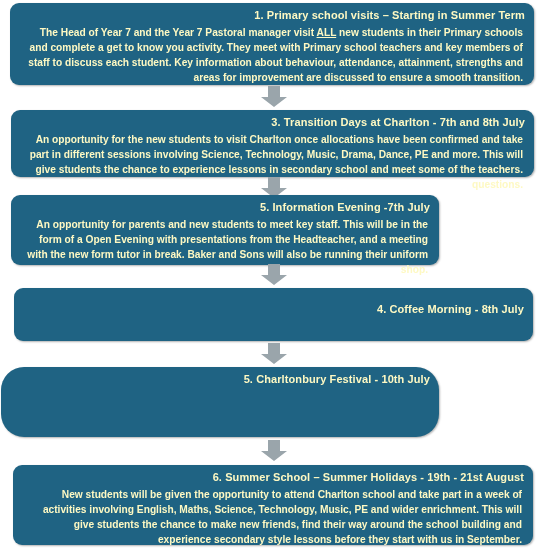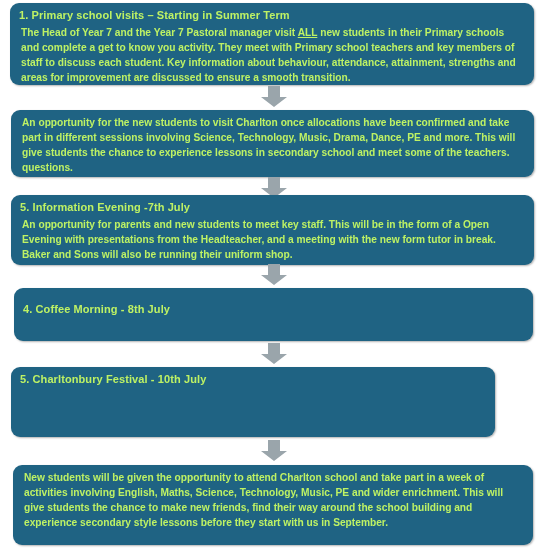--- a/index.html
+++ b/index.html
@@ -17,22 +17,22 @@
     position: relative;
     width: 546px;
     height: 550px;
     background: #ffffff;
   }
   .step {
     position: absolute;
     box-sizing: border-box;
     background: #1f6383;
     border-radius: 9px;
-    color: #bef264;
-    text-align: left;
+    color: #fef9c3;
+    text-align: right;
     padding: 5px 9px 6px 9px;
     box-shadow: 1px 1px 2px rgba(0,0,0,0.30);
   }
   .step-title {
     font-size: 11px;
     font-weight: bold;
     line-height: 15px;
     letter-spacing: 0.1px;
     margin: 0 0 2px 0;
     white-space: nowrap;
@@ -50,23 +50,23 @@
   .arrow {
     position: absolute;
     width: 26px;
     height: 21px;
   }
   .arrow svg { display: block; }
 
   
   #step-1 { left: 10px;  top: 3px;   width: 524px; height: 82px; }
   #step-2 { left: 11px;  top: 110px; width: 523px; height: 67px; }
-  #step-3 { left: 11px;  top: 195px; width: 523px; height: 70px; }
+  #step-3 { left: 11px;  top: 195px; width: 428px; height: 70px; }
   #step-4 { left: 14px;  top: 288px; width: 519px; height: 53px; padding-top: 14px; }
-  #step-5 { left: 11px;  top: 367px; width: 484px; height: 70px; }
+  #step-5 { left: 1px;  top: 367px; width: 438px; height: 70px; border-radius: 23px; }
   #step-6 { left: 13px;  top: 465px; width: 520px; height: 80px; }
 
   #arrow-1 { left: 261px; top: 86px;  }
   #arrow-2 { left: 261px; top: 177px; }
   #arrow-3 { left: 261px; top: 264px; }
   #arrow-4 { left: 261px; top: 343px; }
   #arrow-5 { left: 261px; top: 440px; }
 </style>
 </head>
 <body>
@@ -78,20 +78,21 @@
     <div class="step-body"><span>The Head of Year 7 and the Year 7 Pastoral manager visit </span><u>ALL</u><span> new students in their Primary schools and complete a get to know you activity. They meet with Primary school teachers and key members of staff to discuss each student. Key information about behaviour, attendance, attainment, strengths and areas for improvement are discussed to ensure a smooth transition.</span></div>
   </div>
 
   <div class="arrow" id="arrow-1">
     <svg width="26" height="21" viewBox="0 0 26 21" xmlns="http://www.w3.org/2000/svg">
       <polygon points="7,0 19,0 19,11 26,11 13,21 0,11 7,11" fill="#9aa5ab"></polygon>
     </svg>
   </div>
 
   <div class="step" id="step-2">
+    <div class="step-title">3. Transition Days at Charlton  -  7th and 8th July</div>
     <div class="step-body">An opportunity for the new students to visit Charlton once allocations have been confirmed and take part in different sessions involving Science, Technology, Music, Drama, Dance, PE and more. This will give students the chance to experience lessons in secondary school and meet some of the teachers. questions.</div>
   </div>
 
   <div class="arrow" id="arrow-2">
     <svg width="26" height="21" viewBox="0 0 26 21" xmlns="http://www.w3.org/2000/svg">
       <polygon points="7,0 19,0 19,11 26,11 13,21 0,11 7,11" fill="#9aa5ab"></polygon>
     </svg>
   </div>
 
   <div class="step" id="step-3">
@@ -119,16 +120,17 @@
     <div class="step-title">5.  Charltonbury Festival - 10th July</div>
   </div>
 
   <div class="arrow" id="arrow-5">
     <svg width="26" height="21" viewBox="0 0 26 21" xmlns="http://www.w3.org/2000/svg">
       <polygon points="7,0 19,0 19,11 26,11 13,21 0,11 7,11" fill="#9aa5ab"></polygon>
     </svg>
   </div>
 
   <div class="step" id="step-6">
+    <div class="step-title">6. Summer School – Summer Holidays  - 19th - 21st August</div>
     <div class="step-body">New students will be given the opportunity to attend Charlton school and take part in a week of activities involving English, Maths, Science, Technology, Music, PE and wider enrichment. This will give students the chance to make new friends, find their way around the school building and experience secondary style lessons before they start with us in September.</div>
   </div>
 
 </div>
 
 </body></html>

